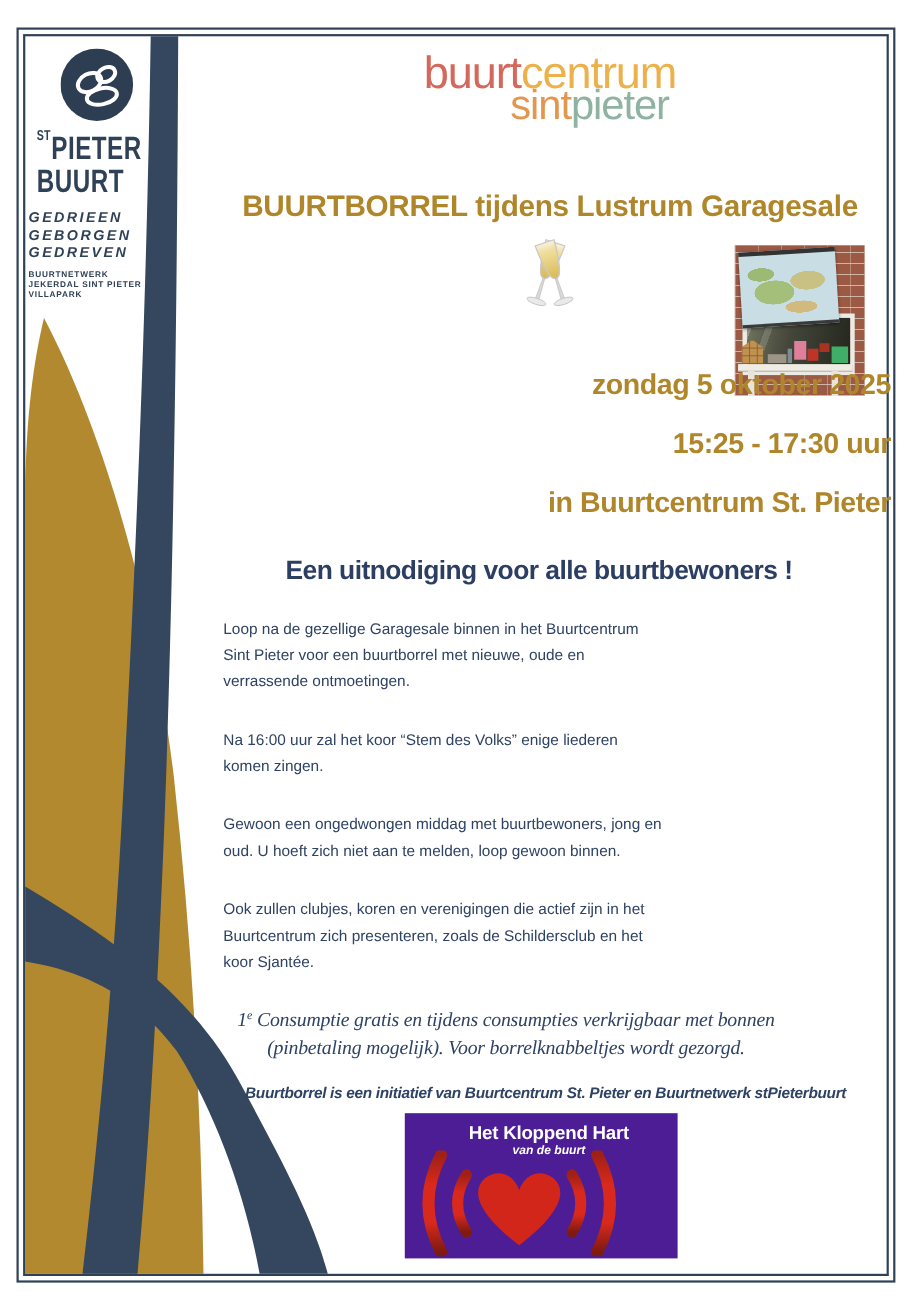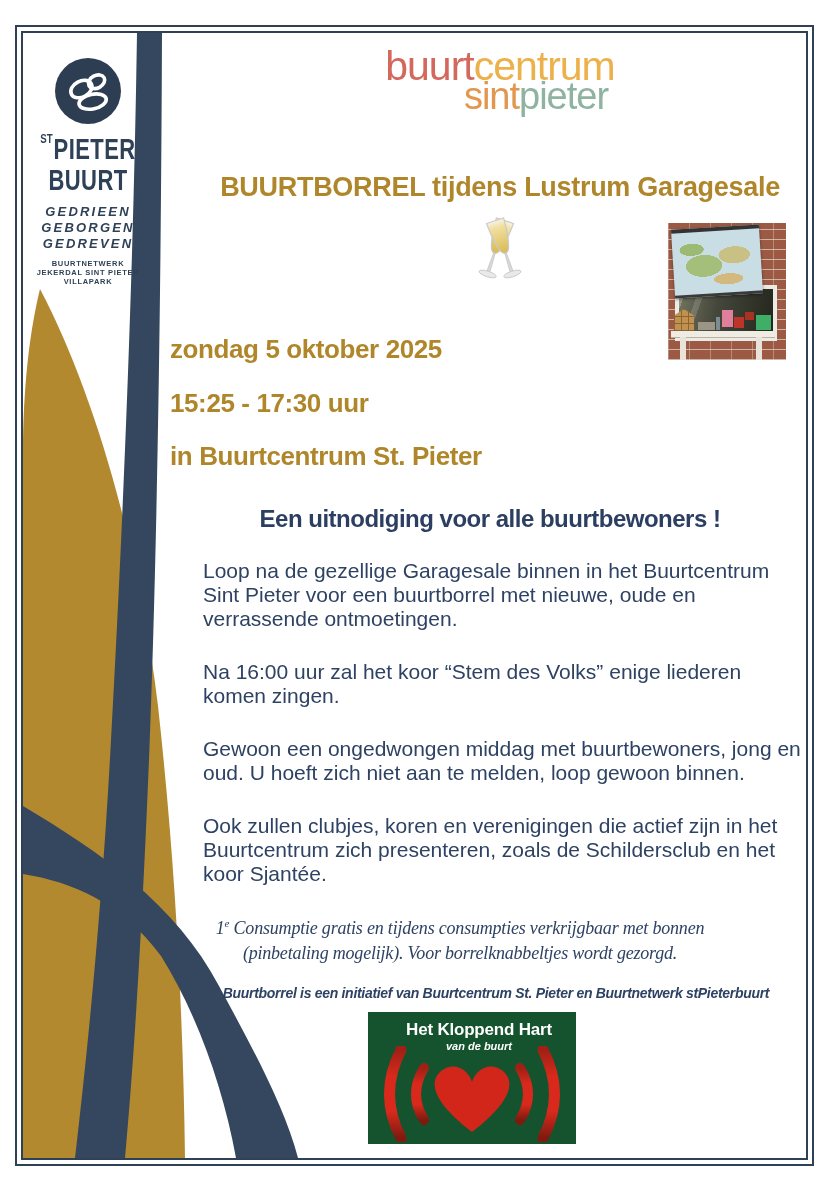--- a/index.html
+++ b/index.html
@@ -6,21 +6,21 @@
   .page{position:relative;width:828px;height:1182px;background:#ffffff;overflow:hidden;
         font-family:"Liberation Sans",sans-serif;}
   
   .frame-outer{position:absolute;left:15px;top:25px;right:14px;bottom:16px;
                border:2px solid #2e4156;pointer-events:none;}
   .frame-inner{position:absolute;left:21px;top:31px;right:20px;bottom:22px;
                border:2px solid #2e4156;pointer-events:none;}
   .decor{position:absolute;left:0;top:0;}
 
   
-  .logo-left{position:absolute;left:26px;top:58px;width:124px;text-align:center;color:#2e4156;}
+  .logo-left{position:absolute;left:26px;top:44px;width:124px;text-align:left;color:#2e4156;}
   .knot{display:block;margin:0 auto;}
   .lp-name{font-weight:700;font-size:25px;letter-spacing:0.5px;line-height:31px;
            transform:scale(0.88,1.18);white-space:nowrap;}
   .lp-st{font-size:11px;vertical-align:14px;letter-spacing:0;margin-right:1px;}
   .lp-tagline{margin-top:9px;font-weight:700;font-size:13px;letter-spacing:2.2px;
               line-height:16px;white-space:pre-line;font-style:italic;}
   .lp-network{margin-top:7px;font-weight:700;font-size:7.5px;letter-spacing:0.7px;
               line-height:9px;white-space:pre-line;}
 
   
@@ -63,40 +63,40 @@
                 clip-path:polygon(0 30%,50% 0,100% 30%,100% 100%,0 100%);
                 background-image:linear-gradient(#8a6233 1px,transparent 1px),linear-gradient(90deg,#8a6233 1px,transparent 1px);
                 background-size:7px 7px;}
   .it-misc{left:30px;top:99px;width:17px;height:8px;background:#9c9484;}
   .it-bottle{left:48px;top:94px;width:4px;height:13px;background:#7d8c94;}
   .it-pink{left:54px;top:87px;width:11px;height:17px;background:#df7f9b;}
   .it-red{left:66px;top:94px;width:10px;height:11px;background:#bf3429;}
   .it-red2{left:77px;top:89px;width:9px;height:8px;background:#a83323;}
   .it-green{left:88px;top:92px;width:15px;height:15px;background:#3faf67;}
 
-  .date-line{position:absolute;left:170px;width:640px;text-align:left;
+  .date-line{position:absolute;left:170px;width:640px;text-align:right;
              font-size:26px;font-weight:700;letter-spacing:-0.4px;color:#b0862b;}
   .dl1{top:334px;} .dl2{top:388px;} .dl3{top:441px;}
 
   .invite{position:absolute;left:170px;top:505px;width:640px;text-align:center;
           font-size:24px;font-weight:700;letter-spacing:-0.5px;color:#2c3f63;}
 
   .bodytext{position:absolute;left:203px;top:559px;width:600px;
-            font-size:21px;line-height:24px;color:#2e4263;}
+            font-size:14px;line-height:24px;color:#2e4263;}
   .bodytext p{margin:0 0 29px 0;white-space:pre-line;}
 
   .note{position:absolute;left:180px;top:911px;width:560px;text-align:center;
         font-family:"Liberation Serif",serif;font-style:italic;font-size:18px;
         letter-spacing:-0.2px;line-height:25px;color:#2e4263;}
   .note sup{font-size:11px;}
 
   .initiative{position:absolute;left:176px;top:985px;width:640px;text-align:center;
               font-style:italic;font-weight:700;font-size:14px;letter-spacing:-0.3px;color:#2e4263;}
 
-  .heart-logo{position:absolute;left:368px;top:1012px;width:208px;height:132px;background:#14532d;}
+  .heart-logo{position:absolute;left:368px;top:1012px;width:248px;height:132px;background:#4c1d95;}
   .hl-title{margin-top:8px;padding-left:14px;text-align:center;color:#ffffff;
             font-weight:700;font-size:17px;letter-spacing:-0.2px;}
   .hl-sub{padding-left:14px;text-align:center;color:#ffffff;font-weight:700;font-size:11px;font-style:italic;}
   .hl-art{position:absolute;left:0;top:34px;}
 
   [data-bind-lines]{white-space:pre-line;}
 </style>
 </head>
 <body>
 

